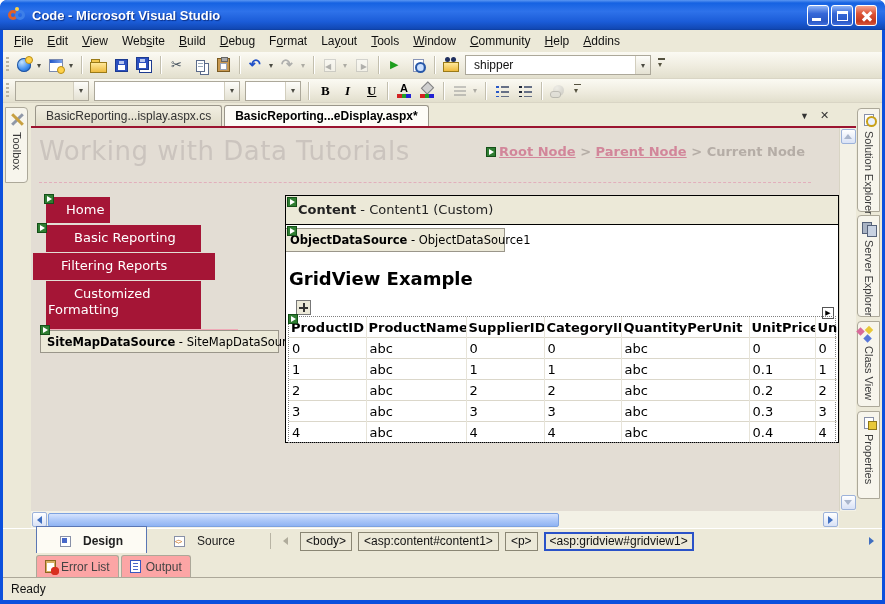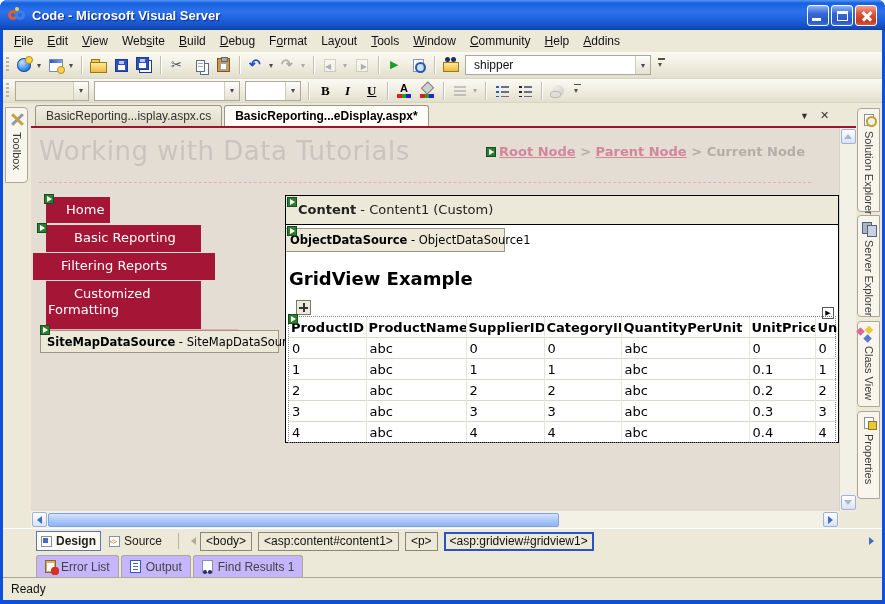--- a/index.html
+++ b/index.html
@@ -166,46 +166,46 @@
   .hspacer{flex:1}
   .scorner{position:absolute;right:0;bottom:0;width:17px;height:17px;background:#ece9d8}
   .tri{width:0;height:0}
   .tri.up{border-left:4px solid transparent;border-right:4px solid transparent;border-bottom:5px solid #aab6cc}
   .tri.down{border-left:4px solid transparent;border-right:4px solid transparent;border-top:5px solid #aab6cc}
   .tri.left{border-top:4px solid transparent;border-bottom:4px solid transparent;border-right:5px solid #3f6ec0}
   .tri.right{border-top:4px solid transparent;border-bottom:4px solid transparent;border-left:5px solid #3f6ec0}
 
   
   .viewbar{position:absolute;left:3px;right:3px;top:528px;height:25px;background:#ece9d8;border-top:1px solid #fff;display:flex;align-items:center;padding-left:33px}
-  .vtabbtn{height:20px;display:flex;align-items:center;gap:4px;font-size:12px;color:#222;padding:0 4px;margin-right:4px}
+  .vtabbtn{height:30px;display:flex;align-items:center;gap:12px;font-size:12px;color:#222;padding:0 23px;margin-right:4px}
   .vtabbtn.active{background:#fdfbf4;border:1px solid #5a76b4;font-weight:bold}
   .vbsep{width:1px;height:16px;background:#b8b4a4;margin:0 8px}
   .navsm{width:13px;height:16px;display:flex;align-items:center;justify-content:center}
   .navsm.disabled .tri{border-right-color:#b0ac9c;border-left-color:#b0ac9c}
-  .tagnav{display:flex;align-items:center;gap:6px;margin-left:0;flex:1}
+  .tagnav{display:flex;align-items:center;gap:6px;margin-left:8px;flex:1}
   .tagbtn{height:19px;font-size:12px;color:#111;background:#ece9d8;border:1px solid #8a8674;padding:1px 5px;white-space:nowrap}
   .tagbtn.selected{border:2px solid #2a52c8;padding:0 4px}
 
   
   .btabs{position:absolute;left:3px;right:3px;top:553px;height:25px;background:#ece9d8;border-bottom:1px solid #aca899;display:flex;align-items:flex-end;padding-left:33px;gap:2px}
-  .btab{height:22px;border:1px solid #aca899;border-bottom:none;border-radius:3px 3px 0 0;background:#c4b5fd;display:flex;align-items:center;padding:0 8px;font-size:12px;color:#444;gap:5px;white-space:nowrap}
+  .btab{height:22px;border:1px solid #aca899;border-bottom:none;border-radius:3px 3px 0 0;background:#fca5a5;display:flex;align-items:center;padding:0 8px;font-size:12px;color:#444;gap:5px;white-space:nowrap}
   .statusbar{position:absolute;left:3px;right:3px;top:578px;height:22px;background:#ece9d8;display:flex;align-items:center;padding-left:8px;font-size:12px;color:#111}
 </style>
 </head>
 <body>
 
 <div class="vs">
 
   <div class="titlebar">
     <span class="vsicon">
         <i class="c1"></i>
         <i class="c2"></i>
         <i class="c3"></i>
       </span>
-    <span class="title-text">Code - Microsoft Visual Server</span>
+    <span class="title-text">Code - Microsoft Visual Studio</span>
     <span class="winbtns">
       <span class="winbtn">
           <span class="g-min"></span>
         </span>
       <span class="winbtn">
           <span class="g-max"></span>
         </span>
       <span class="winbtn close">
           <span class="g-x1"></span>
           <span class="g-x2"></span>
@@ -542,22 +542,18 @@
 
   <div class="btabs">
       <span class="btab">
         <i class="ic ic-error-list"></i>
         <span>Error List</span>
       </span>
       <span class="btab">
         <i class="ic ic-output"></i>
         <span>Output</span>
       </span>
-      <span class="btab">
-        <i class="ic ic-find-results"></i>
-        <span>Find Results 1</span>
-      </span>
     </div>
 
   <div class="statusbar">
     <span>Ready</span>
   </div>
 </div>
 
 </body></html>

